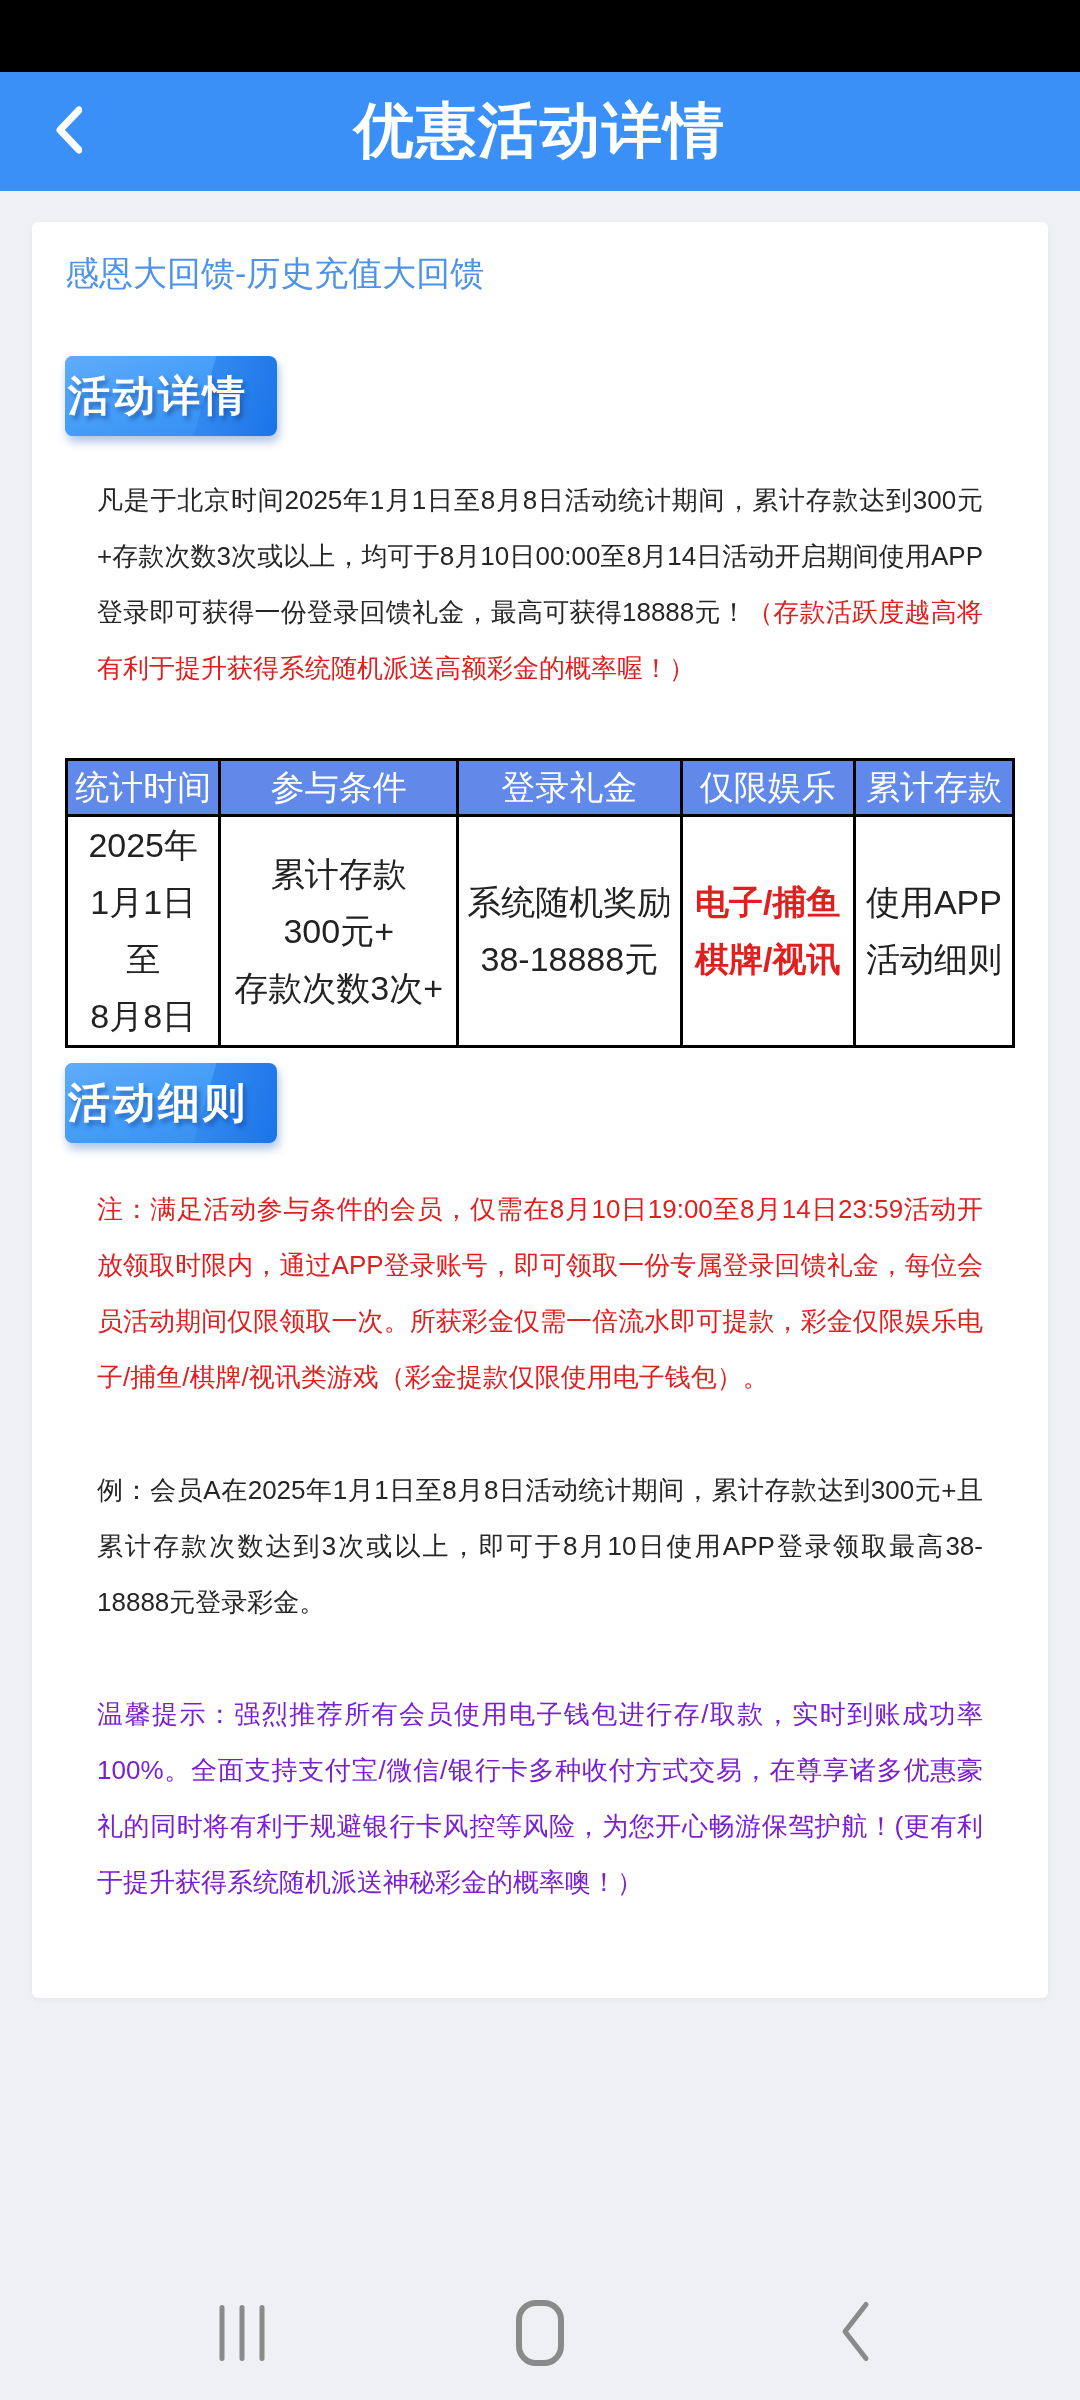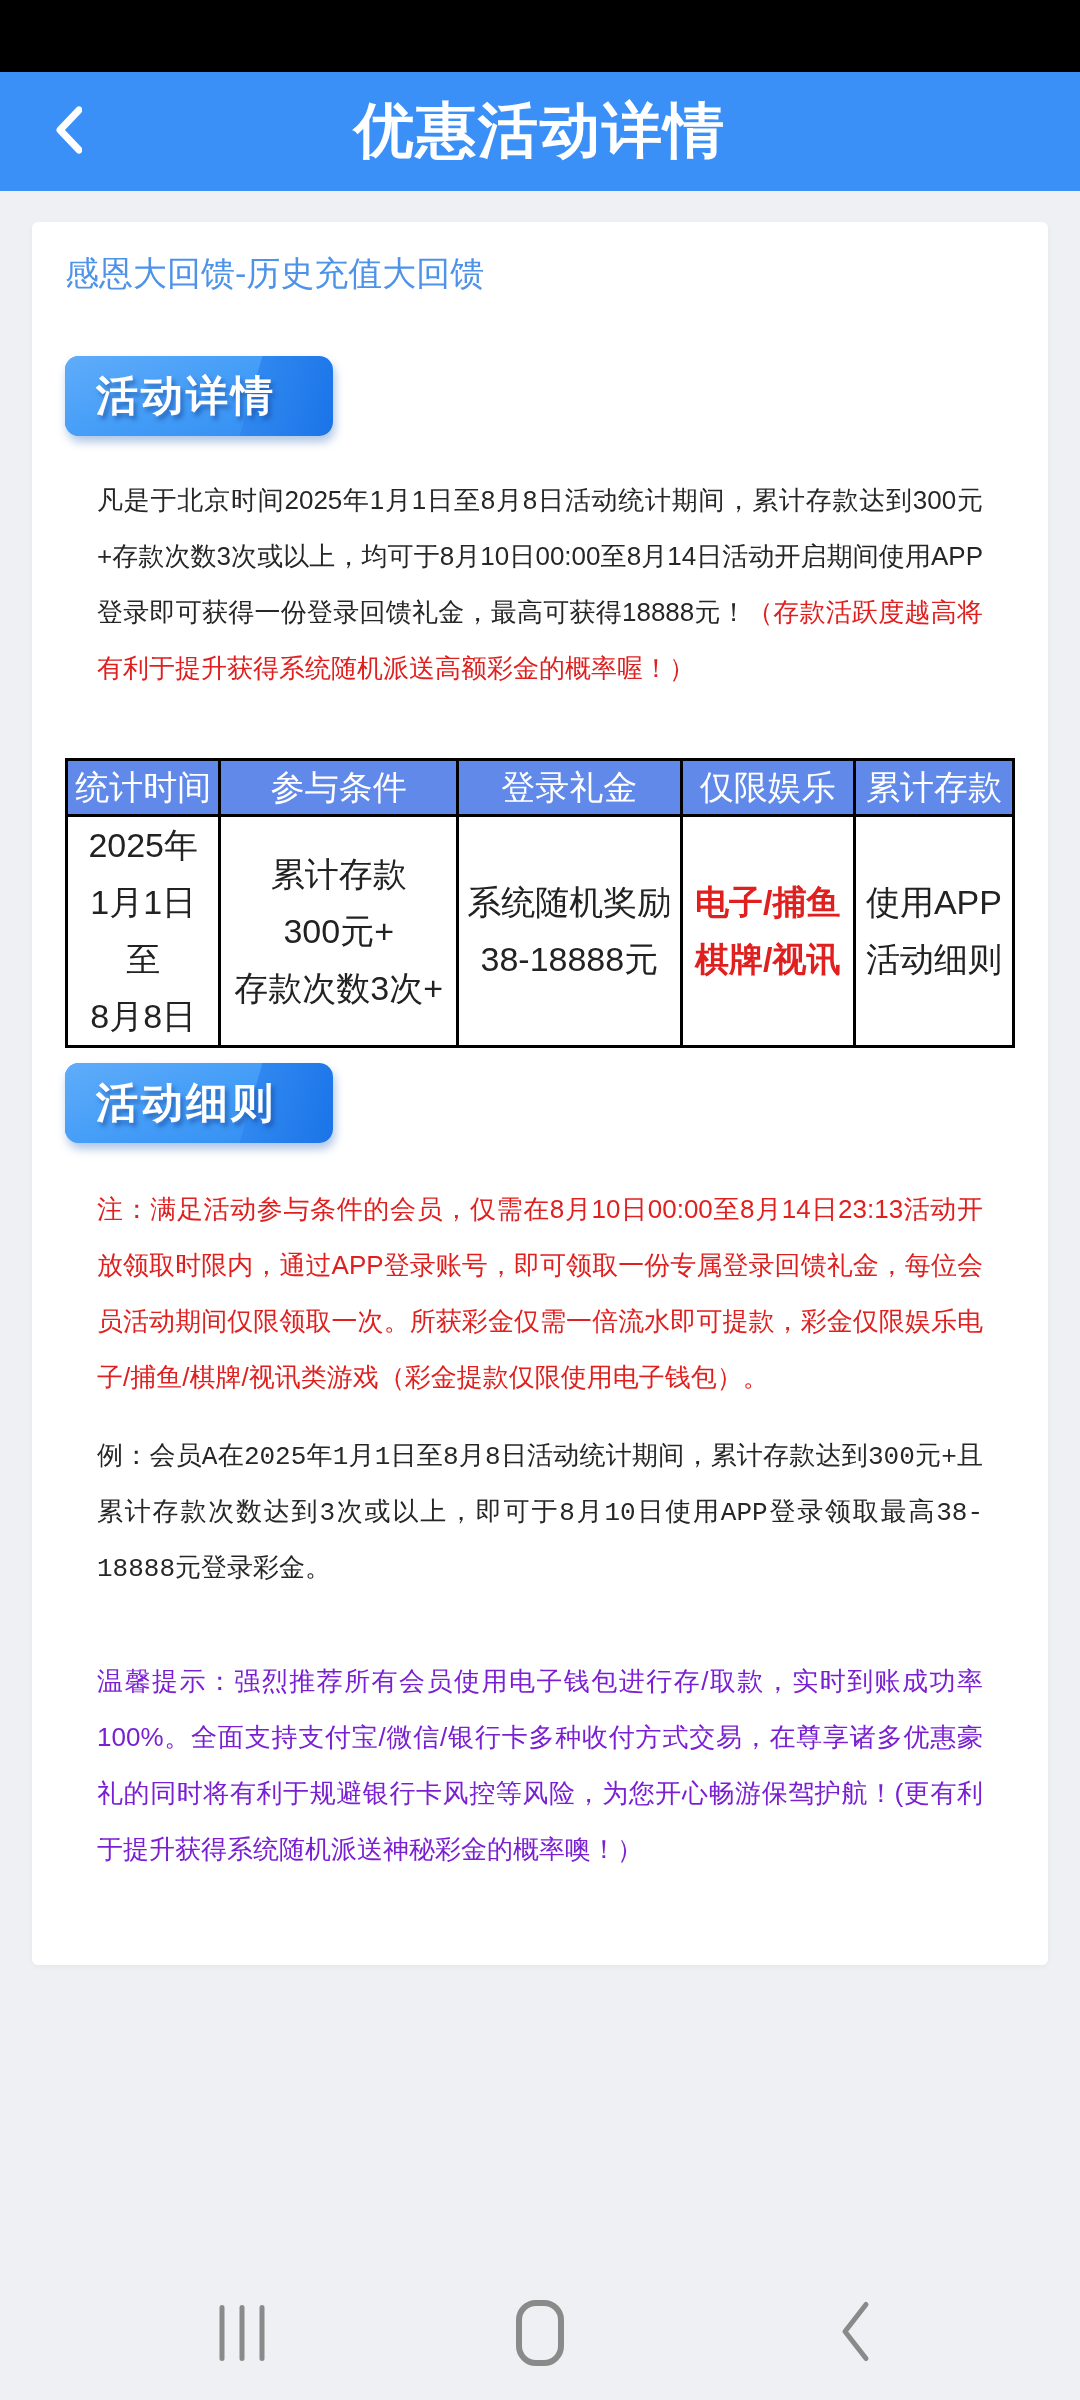--- a/index.html
+++ b/index.html
@@ -34,23 +34,23 @@
   }
   .promo-link {
     display:inline-block;
     color:#4e93e8; font-size:34px; line-height:42px;
     text-decoration:none;
     text-align:right;
   }
   
   .badge {
     position:relative;
-    width:268px; height:80px;
+    width:212px; height:80px;
     margin-top:62px;
-    border-radius:14px;
+    border-radius:8px;
     background:linear-gradient(105deg,#3b93f3 50%,#1b74e8 100%);
     overflow:hidden;
     box-shadow:2px 6px 10px rgba(25,90,180,0.35);
   }
   .badge::before {
     content:"";
     position:absolute; top:-12px; bottom:-12px; left:-34px;
     width:82%;
     background:linear-gradient(155deg,#66b0fb 0%,#449df7 60%,#348ff3 100%);
     transform:skewX(-16deg);
@@ -65,21 +65,21 @@
   }
   .badge.second { margin-top:15px;text-align:center; }
   
   .para {
     margin:36px 32px 0;
     font-size:26px; line-height:56px;
     color:#262626;
     text-align:justify;
   }
   .para.note { color:#e01f1f; margin-top:38px; }
-  .para.example { color:#262626; margin-top:24px;font-family:Liberation Mono, monospace; }
+  .para.example { color:#262626; margin-top:57px; }
   .para.tips { color:#7a1fd2; margin-top:56px; }
   .red-inline { color:#e01f1f; }
   
   table.promo-table {
     width:100%;
     margin-top:62px;
     border-collapse:collapse;
     table-layout:fixed;
   }
   .promo-table th {
@@ -195,21 +195,21 @@
           <div>活动细则</div>
         </td>
       </tr>
     </tbody>
   </table>
 
   <div class="badge second">
     <span class="badge-label">活动细则</span>
   </div>
 
-  <p class="para note">注：满足活动参与条件的会员，仅需在8月10日00:00至8月14日23:13活动开放领取时限内，通过APP登录账号，即可领取一份专属登录回馈礼金，每位会员活动期间仅限领取一次。所获彩金仅需一倍流水即可提款，彩金仅限娱乐电子/捕鱼/棋牌/视讯类游戏（彩金提款仅限使用电子钱包）。</p>
+  <p class="para note">注：满足活动参与条件的会员，仅需在8月10日19:00至8月14日23:59活动开放领取时限内，通过APP登录账号，即可领取一份专属登录回馈礼金，每位会员活动期间仅限领取一次。所获彩金仅需一倍流水即可提款，彩金仅限娱乐电子/捕鱼/棋牌/视讯类游戏（彩金提款仅限使用电子钱包）。</p>
 
   <p class="para example">例：会员A在2025年1月1日至8月8日活动统计期间，累计存款达到300元+且累计存款次数达到3次或以上，即可于8月10日使用APP登录领取最高38-18888元登录彩金。</p>
 
   <p class="para tips">温馨提示：强烈推荐所有会员使用电子钱包进行存/取款，实时到账成功率100%。全面支持支付宝/微信/银行卡多种收付方式交易，在尊享诸多优惠豪礼的同时将有利于规避银行卡风控等风险，为您开心畅游保驾护航！(更有利于提升获得系统随机派送神秘彩金的概率噢！）</p>
 
 </main>
 
 <nav class="nav-bar">
   <button class="nav-icon nav-recents">
     <span class="recents-bars">

